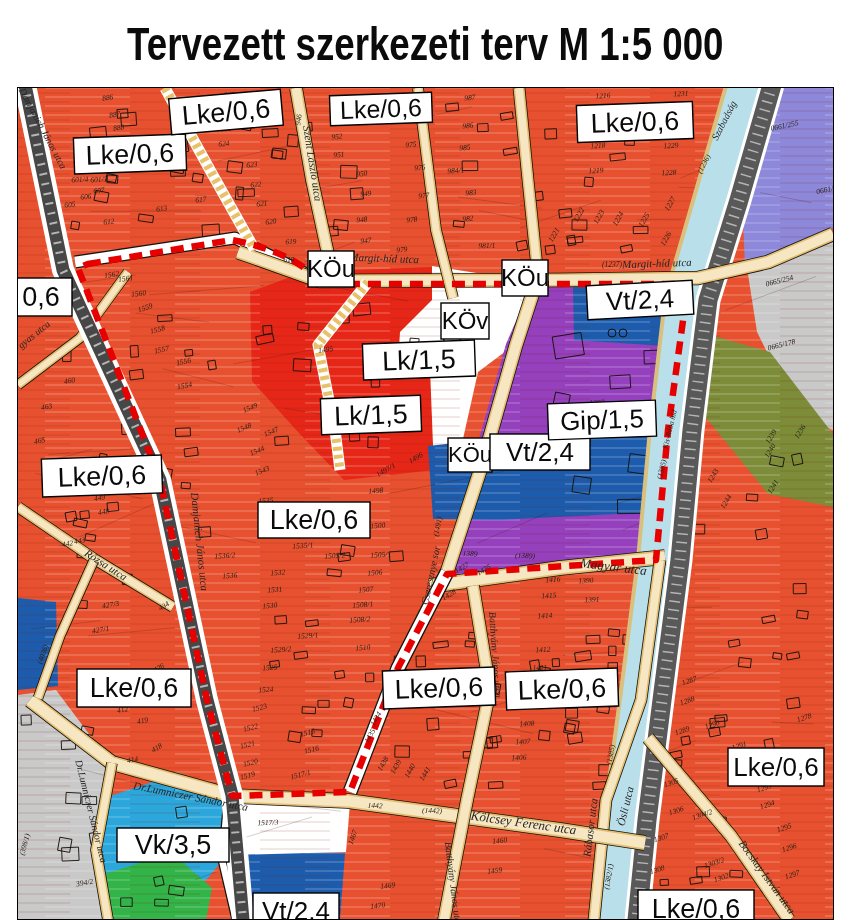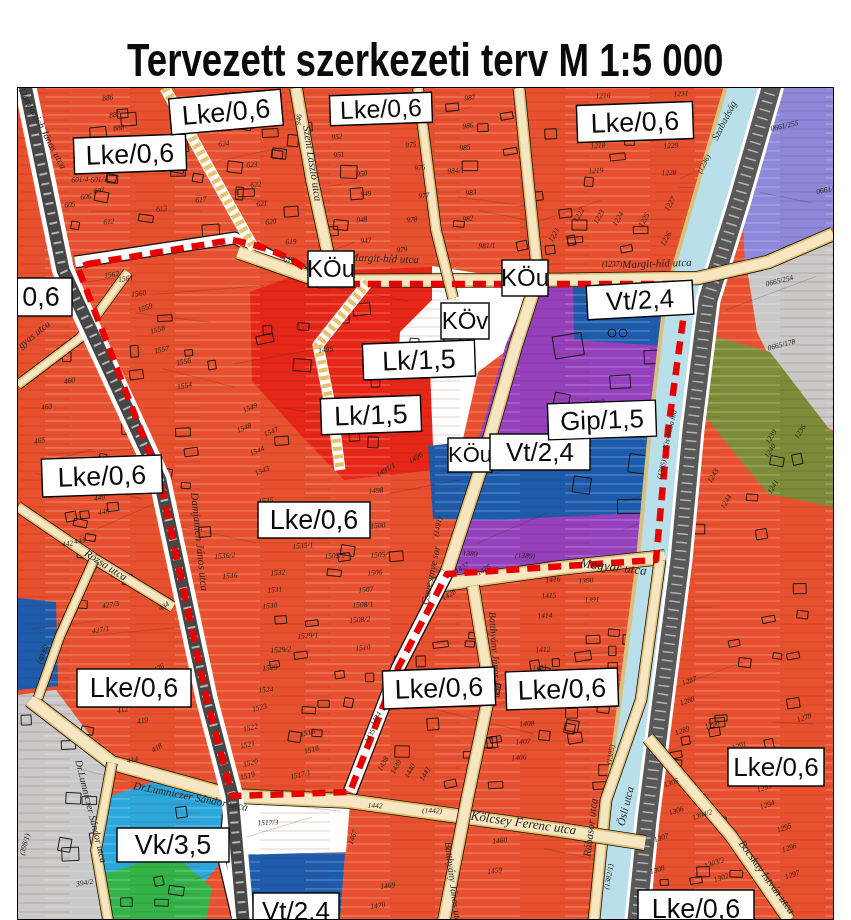--- a/index.html
+++ b/index.html
@@ -1,17 +1,17 @@
 <!DOCTYPE html>
 <html><head>
 <meta charset="utf-8">
 <style>
   html,body{margin:0;padding:0;background:#fff;width:851px;height:920px;overflow:hidden;}
   #page{position:relative;width:851px;height:920px;background:#fff;font-family:"Liberation Sans",sans-serif;}
-  #title-bar{position:absolute;left:0;top:16px;width:851px;height:87px;display:flex;align-items:center;justify-content:center;}
+  #title-bar{position:absolute;left:0;top:0;width:851px;height:87px;display:flex;align-items:center;justify-content:center;}
   #map-title{font-family:"Liberation Sans",sans-serif;font-weight:700;font-size:47px;color:#0b0b0b;
              transform:scaleX(0.78);transform-origin:50% 50%;white-space:nowrap;letter-spacing:0px;}
   #map-frame{position:absolute;left:17px;top:87px;width:817px;height:833px;border:1.6px solid #000;box-sizing:border-box;overflow:hidden;background:#e8512f;}
   svg{display:block;}
   .zl-text{font-family:"Liberation Sans",sans-serif;fill:#0a0a0a;}
   .st-text{font-family:"Liberation Serif",serif;font-style:italic;fill:#262626;}
   .pn-text{font-family:"Liberation Serif",serif;font-style:italic;fill:#2a2118;}
 </style>
 </head>
 <body>

